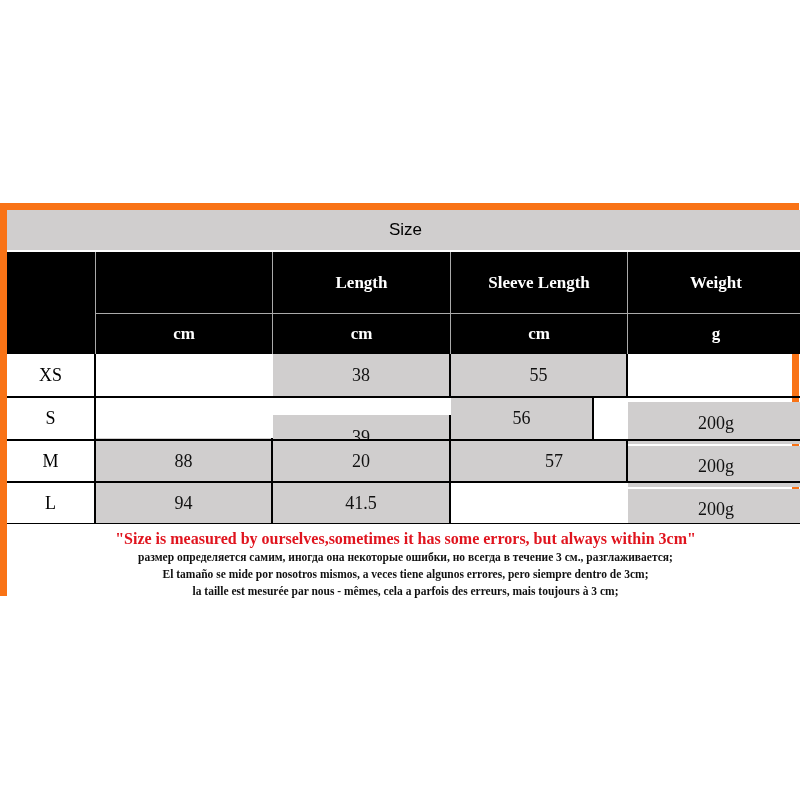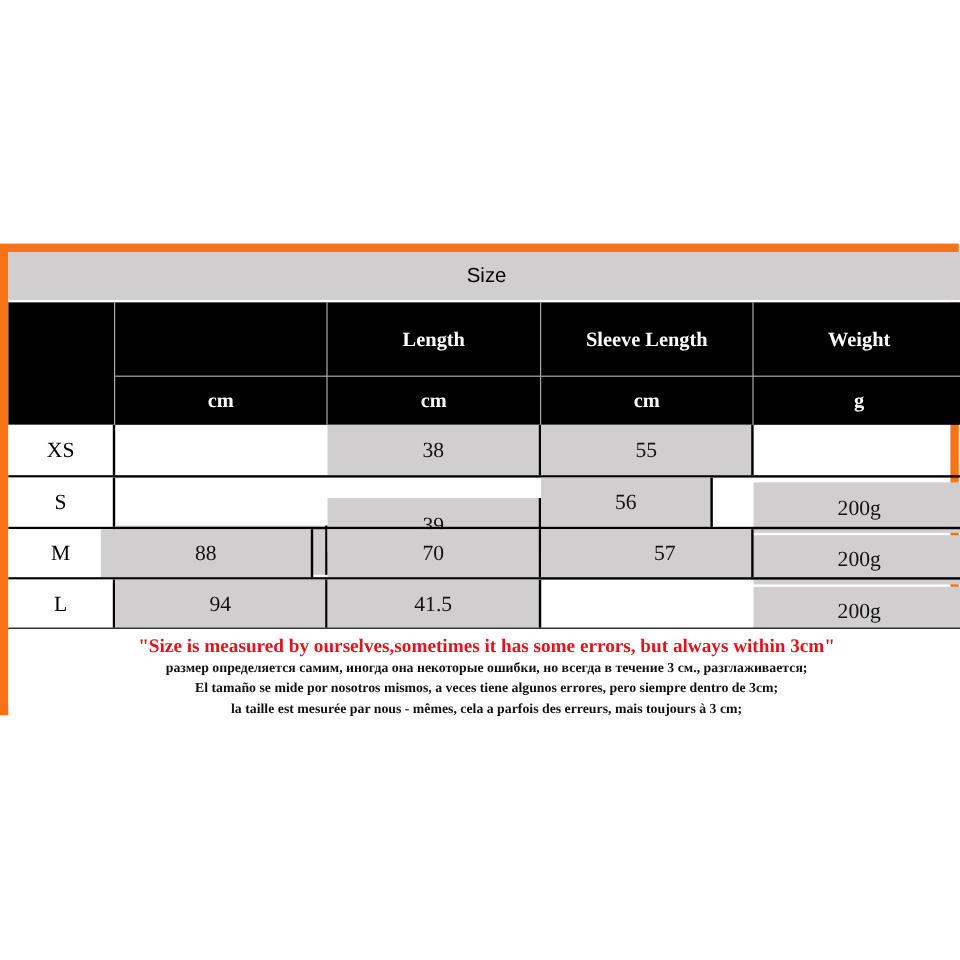--- a/index.html
+++ b/index.html
@@ -57,22 +57,22 @@
     <div class="cell dsize" style="left:0;top:0;width:89px;height:41px;">S</div>
     <div class="cell dval" style="left:89px;top:0;width:177px;height:41px;margin-top:40px;">84</div>
     <div class="cell dval" style="left:266px;top:0;width:178px;height:45px;margin-top:17px;">39</div>
     <div class="cell dval" style="left:444px;top:0;width:143px;height:41px;">56</div>
     <div class="cell dval last" style="left:621px;top:0;width:176px;height:41px;">200g</div>
   </div>
   <div class="rowsep" style="top:229px;"></div>
 
   <div class="drow" style="top:231px;height:40px;">
     <div class="cell dsize" style="left:0;top:0;width:89px;height:40px;">M</div>
-    <div class="cell dval" style="left:77px;top:0;width:177px;height:40px;">88</div>
-    <div class="cell dval" style="left:266px;top:0;width:178px;height:40px;">70</div>
+    <div class="cell dval" style="left:89px;top:0;width:177px;height:40px;">88</div>
+    <div class="cell dval" style="left:266px;top:0;width:178px;height:40px;">20</div>
     <div class="cell dval" style="left:444px;top:0;width:177px;height:40px;padding-left:31px;">57</div>
     <div class="cell dval last" style="left:621px;top:0;width:176px;height:40px;">200g</div>
   </div>
   <div class="rowsep" style="top:271px;"></div>
 
   <div class="drow" style="top:273px;height:40px;">
     <div class="cell dsize" style="left:0;top:0;width:89px;height:40px;">L</div>
     <div class="cell dval" style="left:89px;top:0;width:177px;height:40px;">94</div>
     <div class="cell dval" style="left:266px;top:0;width:178px;height:40px;">41.5</div>
     <div class="cell dval last" style="left:621px;top:0;width:176px;height:40px;">200g</div>

